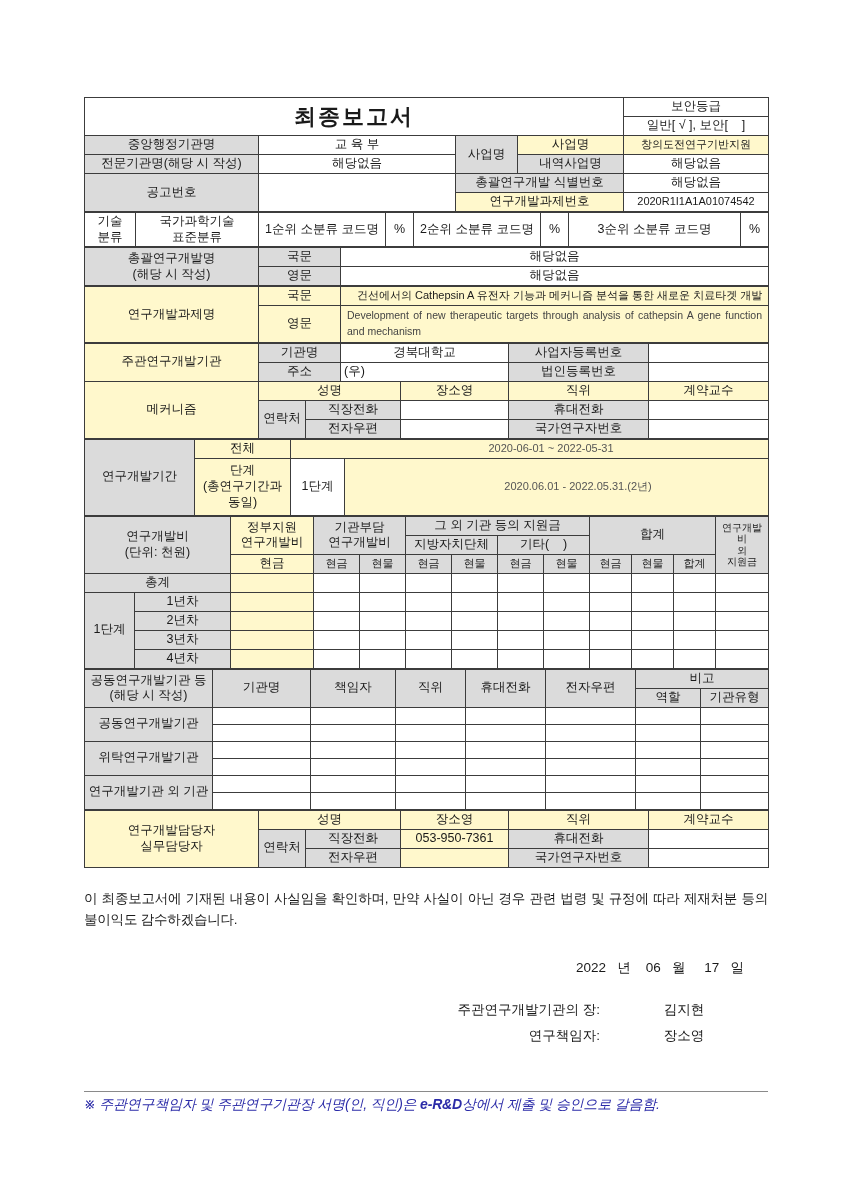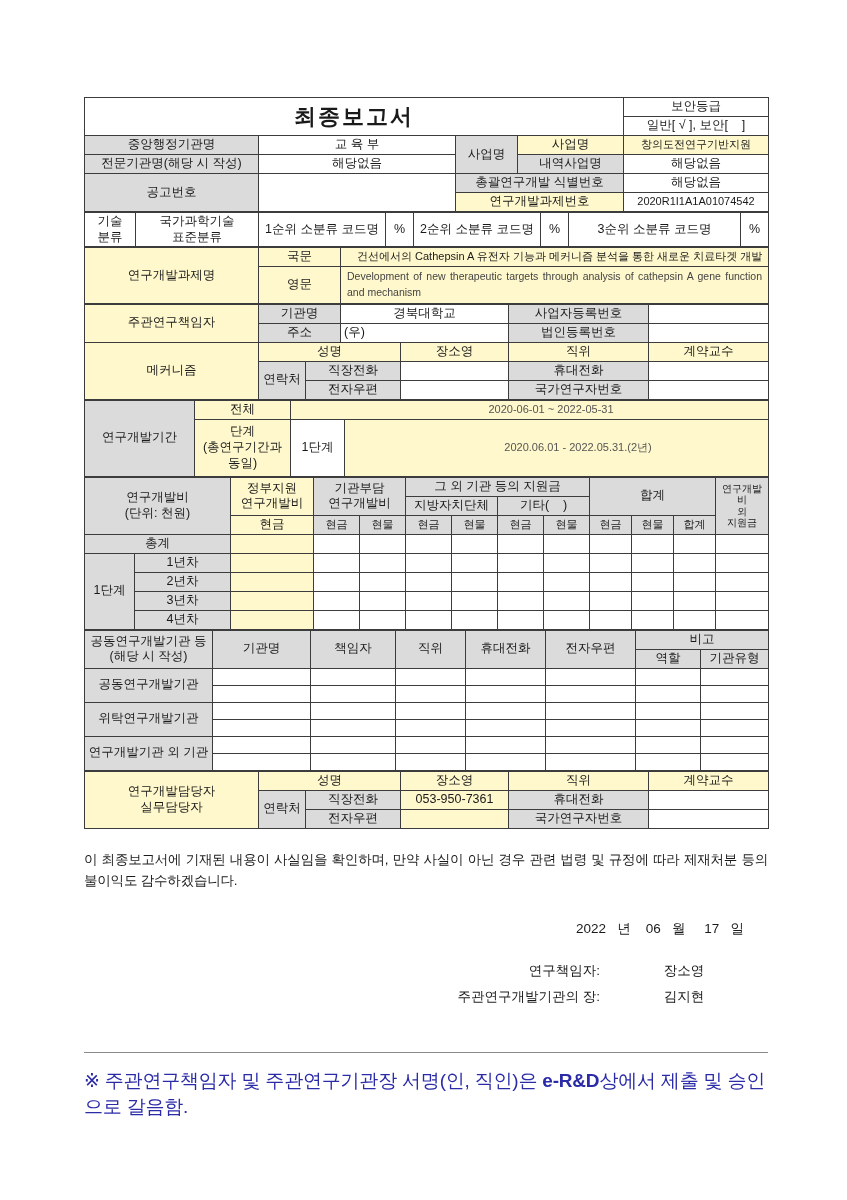--- a/index.html
+++ b/index.html
@@ -40,21 +40,21 @@
     margin-top:21px;font-size:13.5px;line-height:1.55;text-align:justify;
     letter-spacing:-0.2px;
   }
   .date-line{margin-top:28px;text-align:right;padding-right:24px;font-size:13.5px;white-space:pre;}
   .sig-block{margin-top:24px;}
   .sig-row{display:flex;font-size:13.5px;margin-bottom:8px;}
   .sig-label{width:516px;text-align:right;}
   .sig-name{width:168px;text-align:center;}
   .footnote-rule{margin-top:46px;border-top:1px solid #8a8a8a;}
   .footnote{
-    margin-top:15px;color:var(--blue);font-size:19px;letter-spacing:-0.2px;
+    margin-top:4px;color:var(--blue);font-size:14px;letter-spacing:-0.2px;font-style:italic;
   }
   .footnote b{font-weight:bold;}
 </style>
 </head>
 <body>
 
 <div class="sheet">
 
   <table>
     <colgroup>
@@ -118,20 +118,39 @@
       <td>1순위 소분류 코드명</td>
       <td>%</td>
       <td>2순위 소분류 코드명</td>
       <td>%</td>
       <td>3순위 소분류 코드명</td>
       <td>%</td>
     </tr>
   </tbody>
     </table>
 
+  <table>
+    <colgroup>
+        <col style="width:174px">
+        <col style="width:82px">
+        <col style="width:428px">
+      </colgroup>
+    <tbody>
+        <tr>
+      <td class="g ml" rowspan="2">총괄연구개발명
+(해당 시 작성)</td>
+      <td class="g">국문</td>
+      <td>해당없음</td>
+    </tr>
+    <tr>
+      <td class="g">영문</td>
+      <td>해당없음</td>
+    </tr>
+  </tbody>
+    </table>
 
   <table>
     <colgroup>
         <col style="width:174px">
         <col style="width:82px">
         <col style="width:428px">
       </colgroup>
     <tbody>
         <tr>
       <td class="y" rowspan="2">연구개발과제명</td>
@@ -150,21 +169,21 @@
         <col style="width:174px">
         <col style="width:47px">
         <col style="width:35px">
         <col style="width:60px">
         <col style="width:108px">
         <col style="width:140px">
         <col style="width:120px">
       </colgroup>
     <tbody>
         <tr>
-      <td class="y" rowspan="2">주관연구책임자</td>
+      <td class="y" rowspan="2">주관연구개발기관</td>
       <td class="g" colspan="2">기관명</td>
       <td colspan="2">경북대학교</td>
       <td class="g">사업자등록번호</td>
       <td></td>
     </tr>
     <tr>
       <td class="g" colspan="2">주소</td>
       <td class="left" colspan="2">(우)</td>
       <td class="g">법인등록번호</td>
       <td></td>
@@ -455,25 +474,25 @@
     </tr>
   </tbody>
     </table>
 
   <p class="declaration">이 최종보고서에 기재된 내용이 사실임을 확인하며, 만약 사실이 아닌 경우 관련 법령 및 규정에 따라 제재처분 등의 불이익도 감수하겠습니다.</p>
 
   <div class="date-line">2022   년    06   월     17   일</div>
 
   <div class="sig-block">
     <div class="sig-row">
+      <span class="sig-label">주관연구개발기관의 장:</span>
+      <span class="sig-name">김지현</span>
+    </div>
+    <div class="sig-row">
       <span class="sig-label">연구책임자:</span>
       <span class="sig-name">장소영</span>
     </div>
-    <div class="sig-row">
-      <span class="sig-label">주관연구개발기관의 장:</span>
-      <span class="sig-name">김지현</span>
-    </div>
   </div>
 
   <div class="footnote-rule"></div>
   <p class="footnote"><span>※ 주관연구책임자 및 주관연구기관장 서명(인, 직인)은 </span><b>e-R&amp;D</b><span>상에서 제출 및 승인으로 갈음함.</span></p>
 
 </div>
 
 </body></html>

